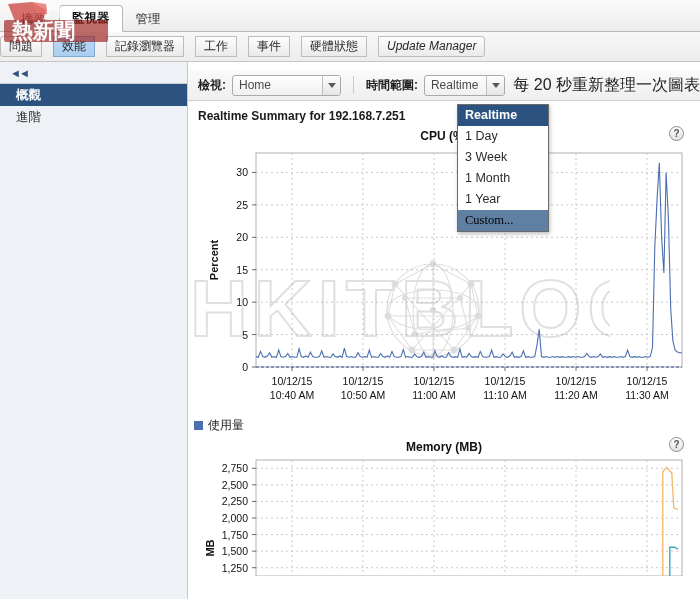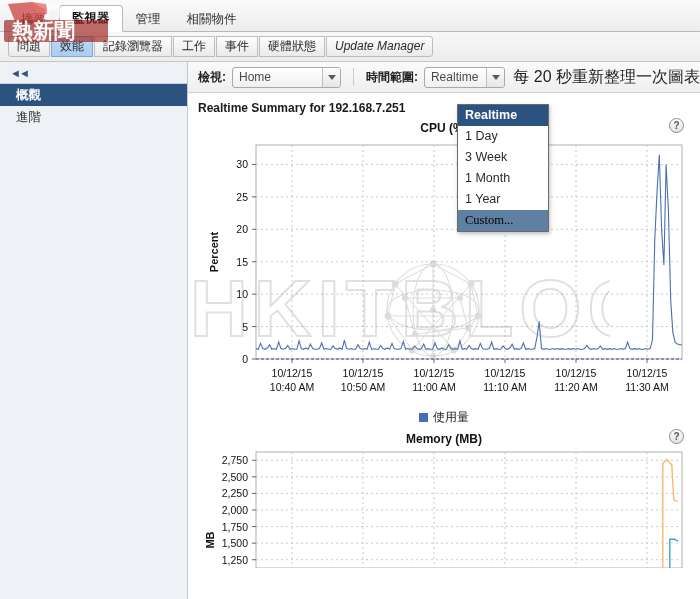--- a/index.html
+++ b/index.html
@@ -46,22 +46,22 @@
     z-index: 3;
   }
 
   
   .subbar {
     height: 30px;
     background: linear-gradient(#f7f7f7, #ededed);
     border-bottom: 1px solid #c6c6c6;
     display: flex;
     align-items: center;
-    padding-left: 8px;
-    gap: 2px;
+    padding-left: 0;
+    gap: 12px;
   }
   .subtab {
     font-size: 12px;
     height: 21px;
     line-height: 19px;
     padding: 0 8px;
     border: 1px solid #bdbdbd;
     margin-right: -1px;
     background: linear-gradient(#fdfdfd, #eaeaea);
     color: #2a2a2a;
@@ -120,20 +120,21 @@
     color: #ffffff;
     font-weight: bold;
   }
 
   
   .content {
     flex: 1 1 auto;
     position: relative;
     background: #ffffff;
     overflow: hidden;
+    margin-top: 8px;
   }
   .ctrlbar {
     height: 31px;
     background: linear-gradient(#fafafa, #efefef);
     border-bottom: 1px solid #cfcfcf;
     display: flex;
     align-items: center;
     padding-left: 10px;
     gap: 6px;
     position: relative;
@@ -230,21 +231,21 @@
     background: linear-gradient(#fefefe, #e2e2e2);
     color: #555;
     font-size: 10px;
     font-weight: bold;
     line-height: 13px;
     text-align: center;
     cursor: pointer;
   }
   .plot-wrap { position: relative; }
   .legend {
-    display: flex; align-items: center; justify-content: center;
+    display: flex; align-items: center; 
     gap: 5px; padding-top: 4px;
     font-size: 12px; color: #222;
   }
   .legend .swatch { width: 9px; height: 9px; background: #4a6fb0; display:block; }
 
   
   .wm { position: absolute; pointer-events: none; }
   .wm-center {
     left: 190px; top: 258px;
     width: 420px; height: 110px;
@@ -261,21 +262,20 @@
 </style>
 </head>
 <body>
 
 <div id="app">
 
   <div class="topbar">
     <div class="toptab"><span>摘要</span></div>
     <div class="toptab active"><span>監視器</span></div>
     <div class="toptab"><span>管理</span></div>
-    <div class="toptab"><span>相關物件</span></div>
   </div>
 
   <div class="subbar">
     <div class="subtab first"><span>問題</span></div>
     <div class="subtab active"><span>效能</span></div>
     <div class="subtab"><span>記錄瀏覽器</span></div>
     <div class="subtab"><span>工作</span></div>
     <div class="subtab"><span>事件</span></div>
     <div class="subtab"><span>硬體狀態</span></div>
     <div class="subtab last"><span>Update Manager</span></div>

